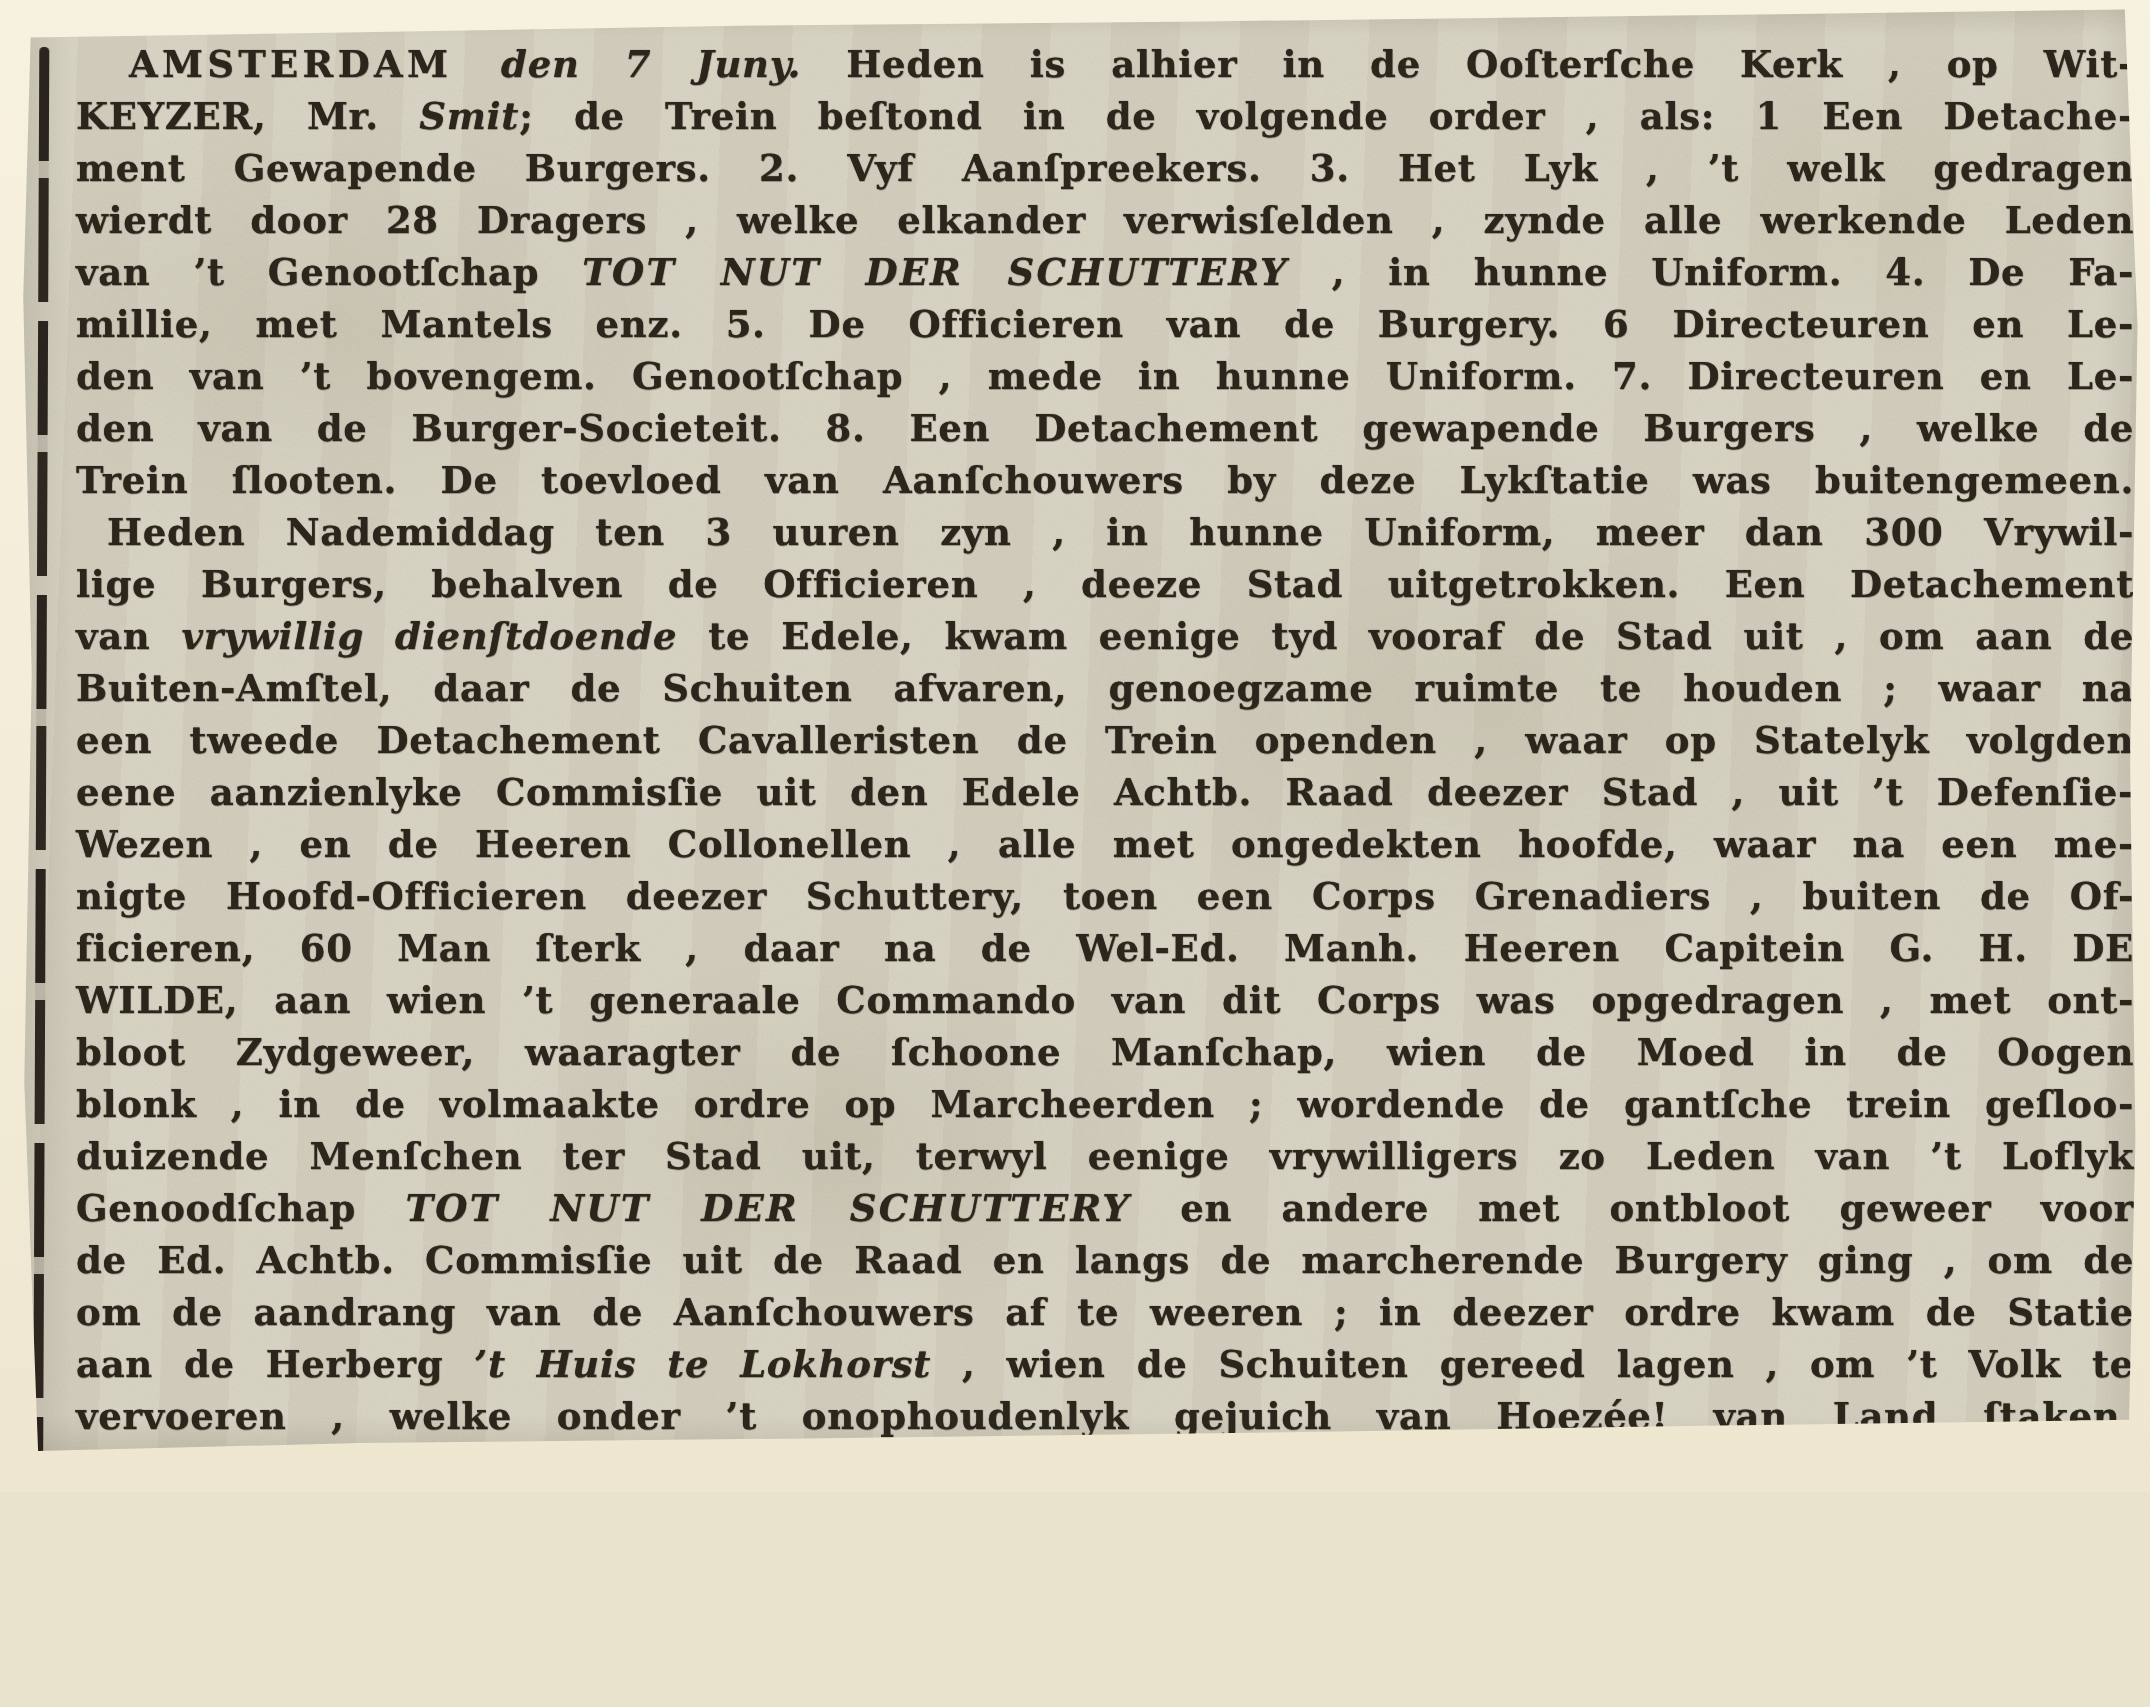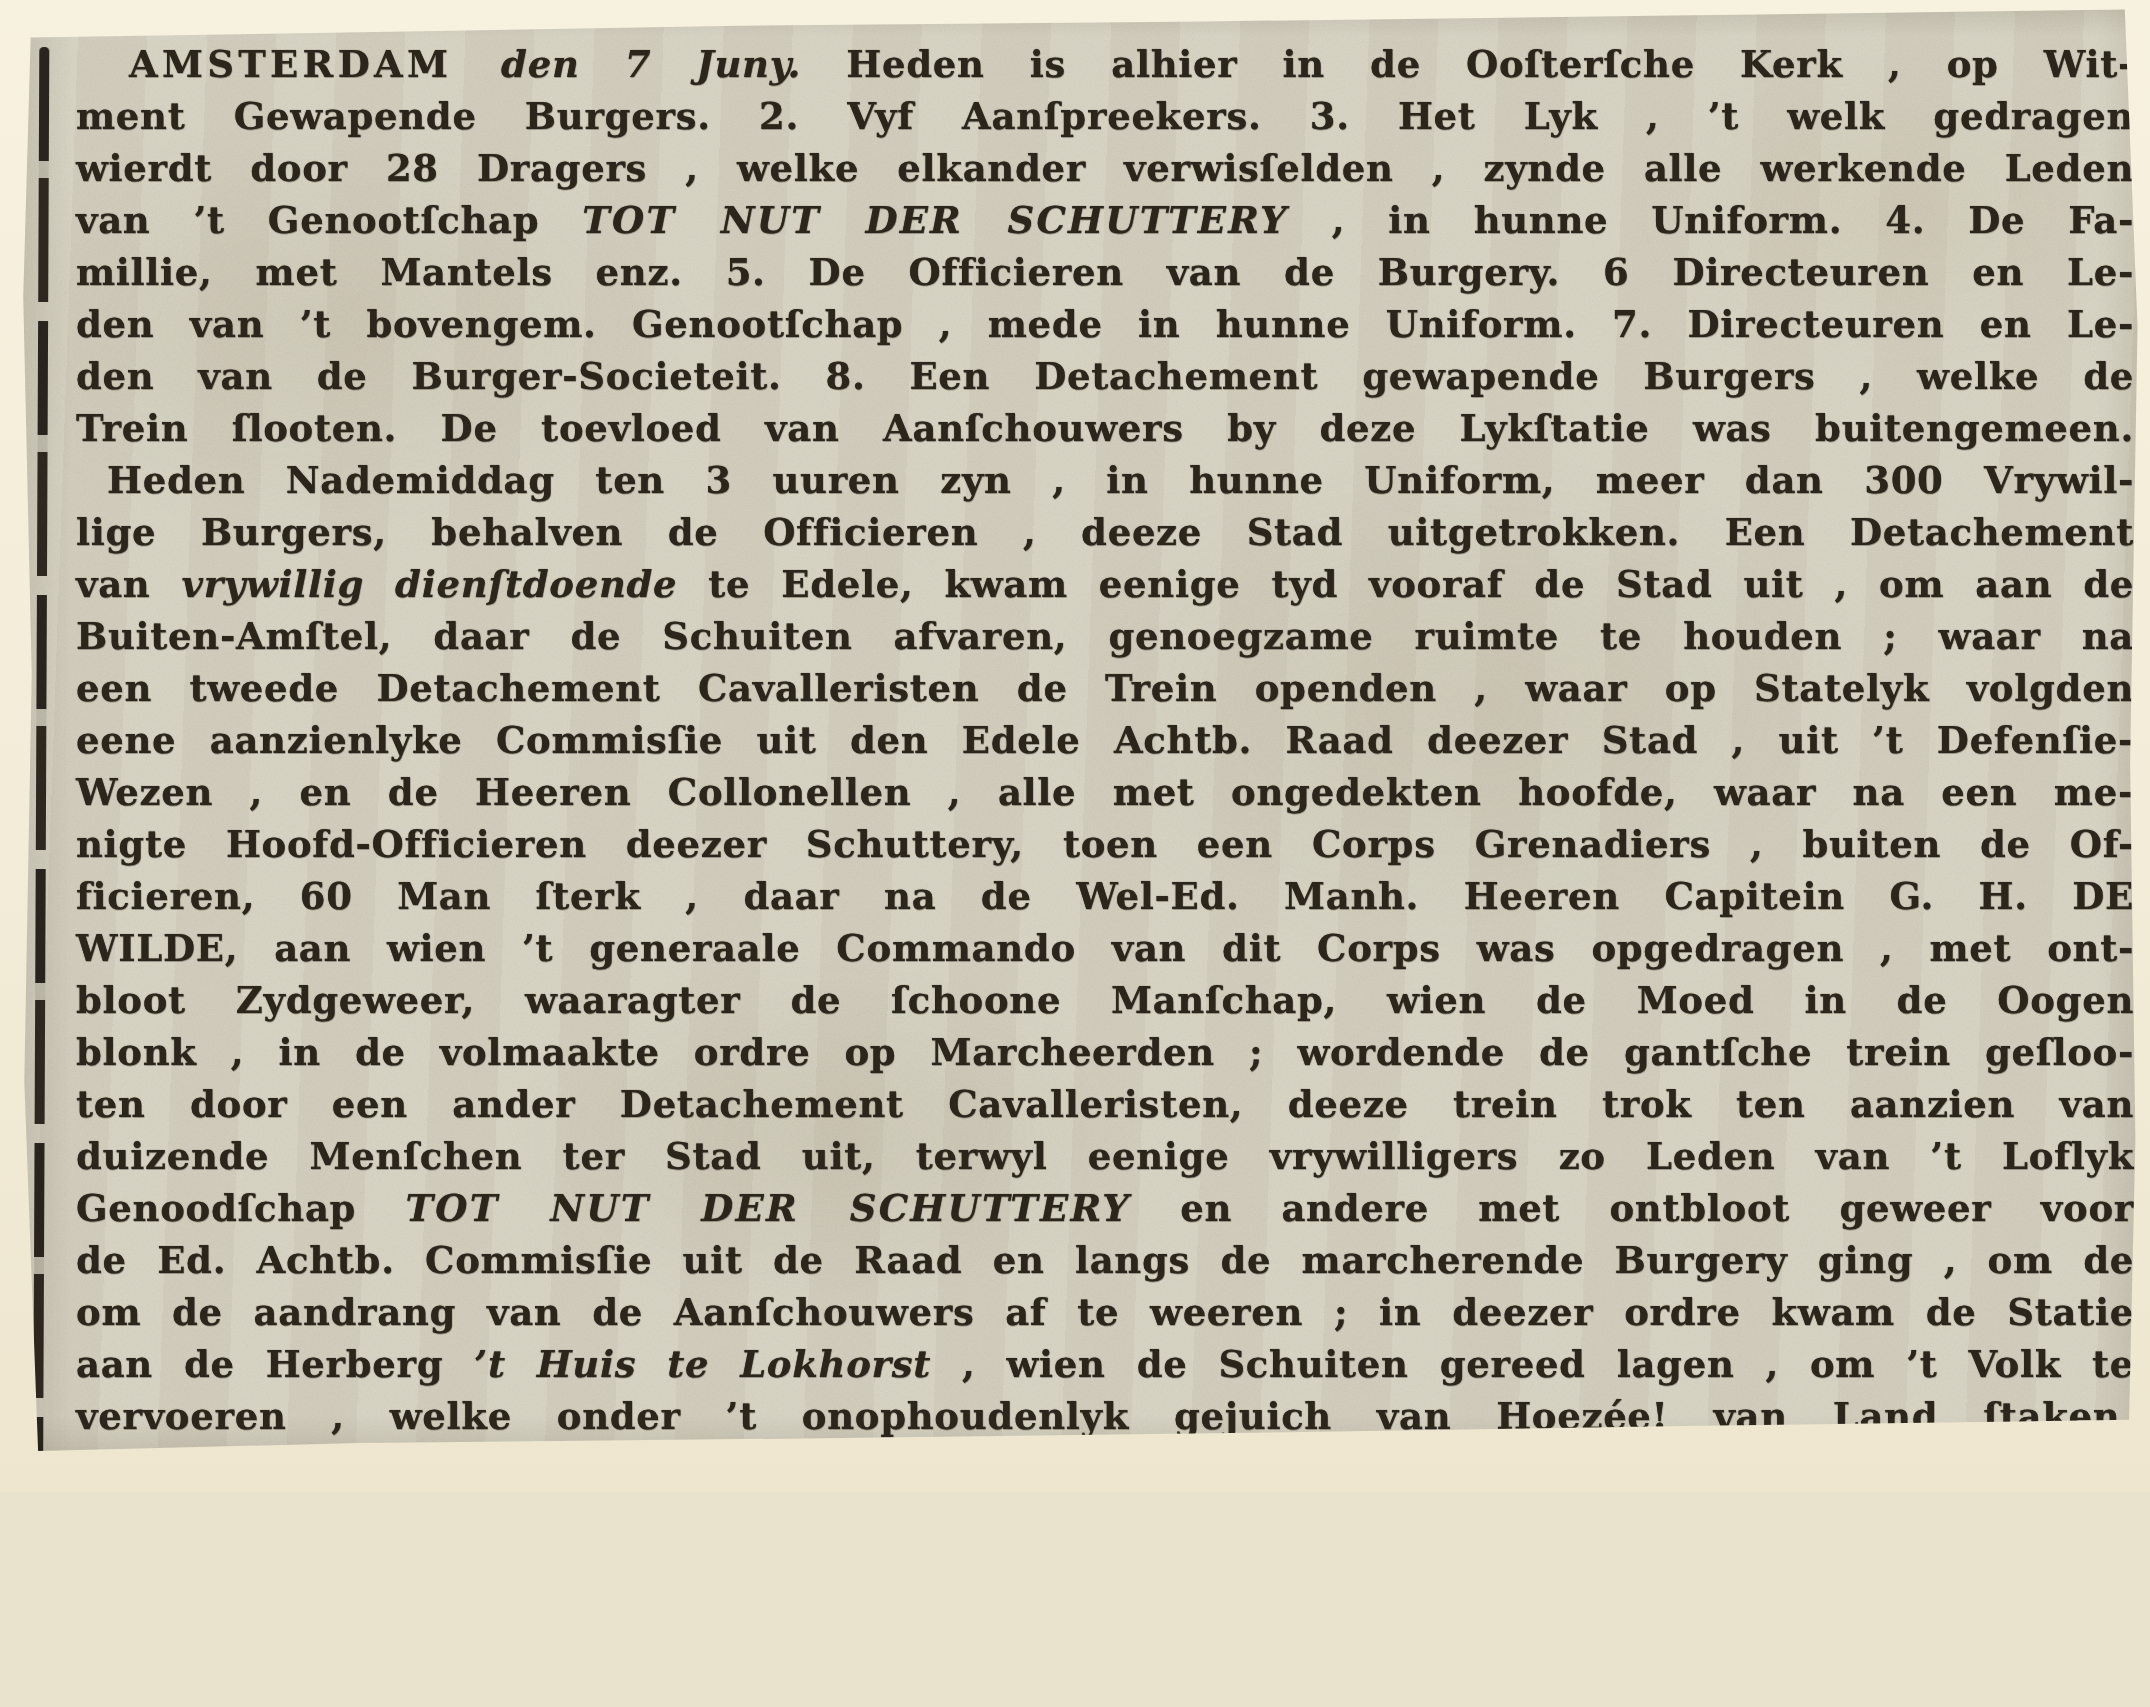--- a/index.html
+++ b/index.html
@@ -70,40 +70,40 @@
         <feTurbulence type="fractalNoise" baseFrequency="0.52" numOctaves="3" seed="11" result="n"></feTurbulence>
         <feColorMatrix in="n" type="matrix" values="0 0 0 0 0.45  0 0 0 0 0.42  0 0 0 0 0.33  0 0 0 0.30 0"></feColorMatrix>
       </filter>
       <rect width="100%" height="100%" filter="url(#paperNoise)"></rect>
     </svg>
 
     <div class="column-rule"></div>
 
     <div class="article" id="article">
         <div class="line ind1"><span class="seg-sp">AMSTERDAM </span><span class="seg-i">den 7 Juny.</span><span class="seg-r">  Heden is alhier in de Ooſterſche Kerk , op Wit-</span></div>
+        <div class="line"><span class="seg-r">KEYZER, Mr. </span><span class="seg-i">Smit</span><span class="seg-r">; de Trein beſtond in de volgende order , als: 1 Een Detache-</span></div>
         <div class="line"><span class="seg-r">ment Gewapende Burgers.  2.  Vyf Aanſpreekers.   3. Het Lyk , ’t welk gedragen</span></div>
         <div class="line"><span class="seg-r">wierdt door 28 Dragers , welke elkander verwisſelden , zynde alle werkende Leden</span></div>
         <div class="line"><span class="seg-r">van ’t Genootſchap </span><span class="seg-ci">TOT NUT DER SCHUTTERY</span><span class="seg-r"> , in hunne Uniform.  4. De Fa-</span></div>
         <div class="line"><span class="seg-r">millie, met Mantels enz.  5. De Officieren van de Burgery.  6 Directeuren en Le-</span></div>
         <div class="line"><span class="seg-r">den van ’t bovengem. Genootſchap , mede in hunne Uniform. 7. Directeuren en Le-</span></div>
         <div class="line"><span class="seg-r">den van de Burger-Societeit.  8. Een Detachement gewapende Burgers , welke de</span></div>
         <div class="line"><span class="seg-r">Trein ſlooten. De toevloed van Aanſchouwers by deze Lykſtatie was buitengemeen.</span></div>
         <div class="line ind2"><span class="seg-r">Heden Nademiddag ten 3 uuren zyn , in hunne Uniform, meer dan 300 Vrywil-</span></div>
         <div class="line"><span class="seg-r">lige Burgers, behalven de Officieren , deeze Stad uitgetrokken.  Een Detachement</span></div>
         <div class="line"><span class="seg-r">van </span><span class="seg-i">vrywillig dienſtdoende</span><span class="seg-r"> te Edele, kwam eenige tyd vooraf de Stad uit , om aan de</span></div>
         <div class="line"><span class="seg-r">Buiten-Amſtel, daar de Schuiten afvaren, genoegzame ruimte te houden ;  waar na</span></div>
         <div class="line"><span class="seg-r">een tweede Detachement Cavalleristen de Trein openden , waar op Statelyk volgden</span></div>
         <div class="line"><span class="seg-r">eene aanzienlyke Commisſie uit den Edele Achtb. Raad deezer Stad , uit ’t Defenſie-</span></div>
         <div class="line"><span class="seg-r">Wezen , en de Heeren Collonellen , alle met ongedekten hoofde, waar na een me-</span></div>
         <div class="line"><span class="seg-r">nigte Hoofd-Officieren deezer Schuttery, toen een Corps Grenadiers , buiten de Of-</span></div>
         <div class="line"><span class="seg-r">ficieren, 60 Man ſterk , daar na de Wel-Ed. Manh.  Heeren Capitein G. H. DE</span></div>
         <div class="line"><span class="seg-r">WILDE, aan wien ’t generaale Commando van dit Corps was opgedragen , met ont-</span></div>
         <div class="line"><span class="seg-r">bloot Zydgeweer, waaragter de ſchoone Manſchap, wien de Moed in de Oogen</span></div>
         <div class="line"><span class="seg-r">blonk , in de volmaakte ordre op Marcheerden ;  wordende de gantſche trein geſloo-</span></div>
-        <div class="line"><span class="seg-r">ten door een ander Detachement Cavalleristen, deeze trein trok ten aanzien van</span></div>
         <div class="line"><span class="seg-r">duizende Menſchen ter Stad uit, terwyl eenige vrywilligers zo Leden van ’t Loflyk</span></div>
         <div class="line"><span class="seg-r">Genoodſchap </span><span class="seg-ci">TOT NUT DER SCHUTTERY</span><span class="seg-r"> en andere met ontbloot geweer voor</span></div>
         <div class="line"><span class="seg-r">de Ed. Achtb. Commisſie uit de Raad en langs de marcherende Burgery ging , om de</span></div>
         <div class="line"><span class="seg-r">om de aandrang van de Aanſchouwers af te weeren ; in deezer ordre kwam de Statie</span></div>
         <div class="line"><span class="seg-r">aan de Herberg </span><span class="seg-i">’t Huis te Lokhorst</span><span class="seg-r"> , wien de Schuiten gereed lagen , om ’t Volk te</span></div>
         <div class="line"><span class="seg-r">vervoeren , welke onder ’t onophoudenlyk gejuich van Hoezée! van Land ſtaken.</span></div>
         <div class="line"><span class="seg-r">Zynde deeze Manſchap nog voorzien van twee Kisten , gevuld met ſcherpe Patroo-</span></div>
         <div class="line nojust"><span class="seg-r">nen, welke onder Escorte van Cavalleristen aan boord gebragt wierden.</span></div>
       </div>
 

